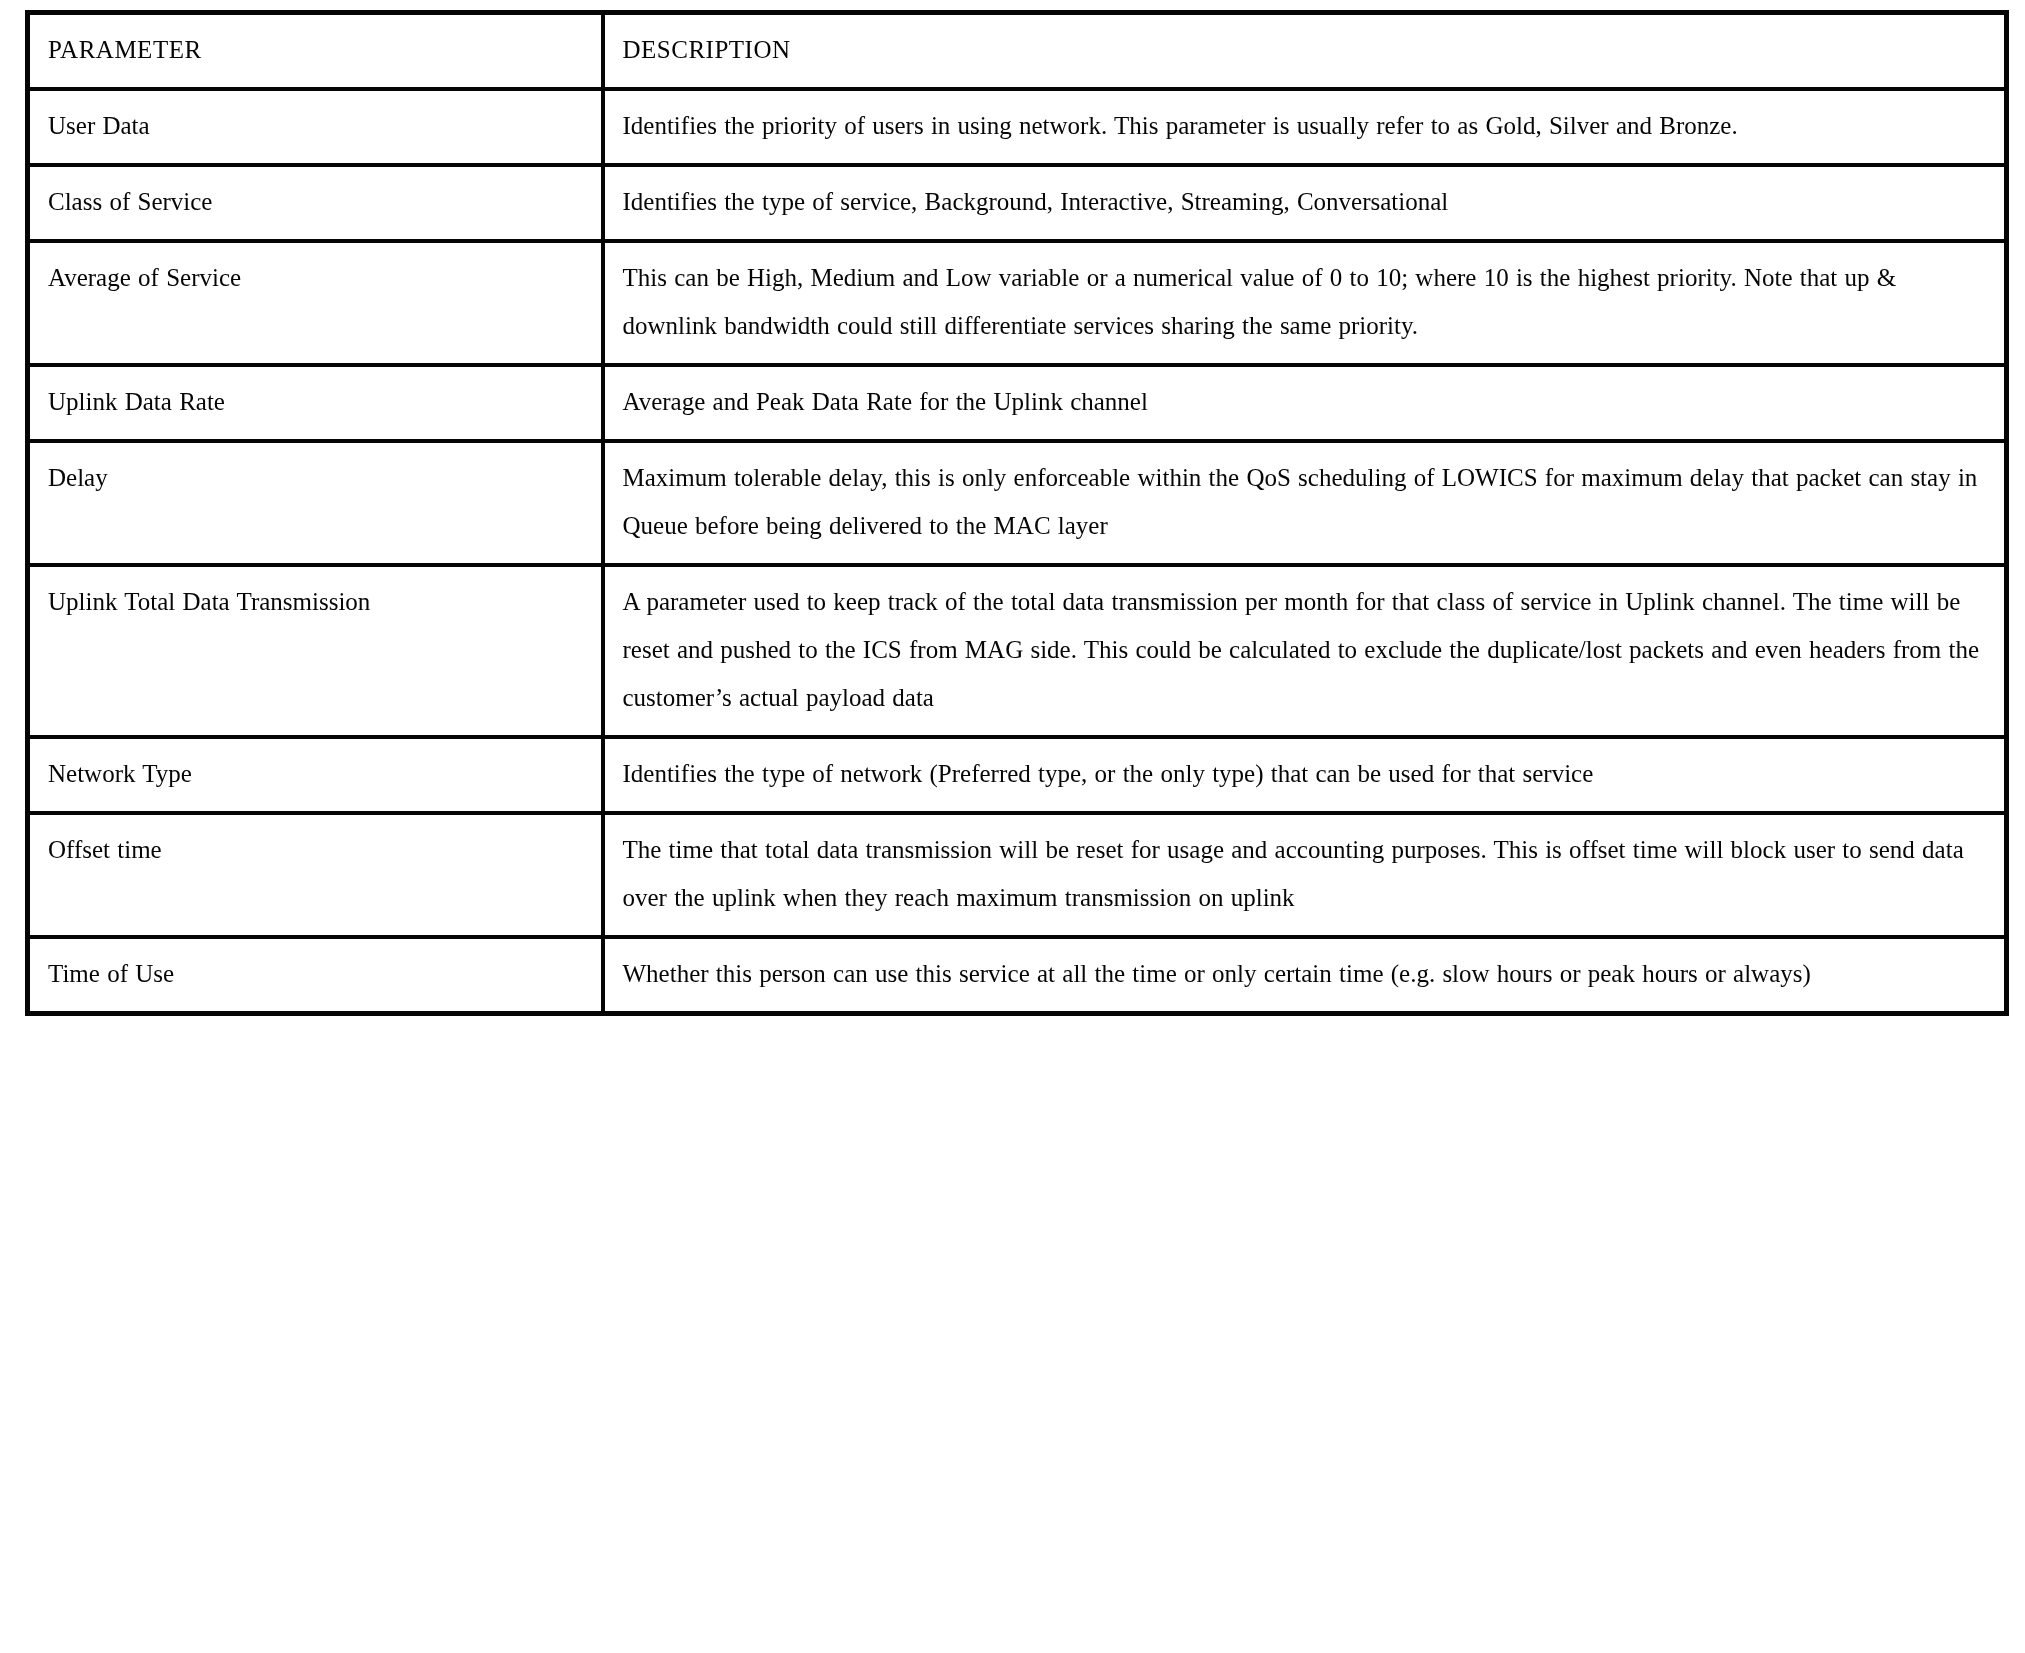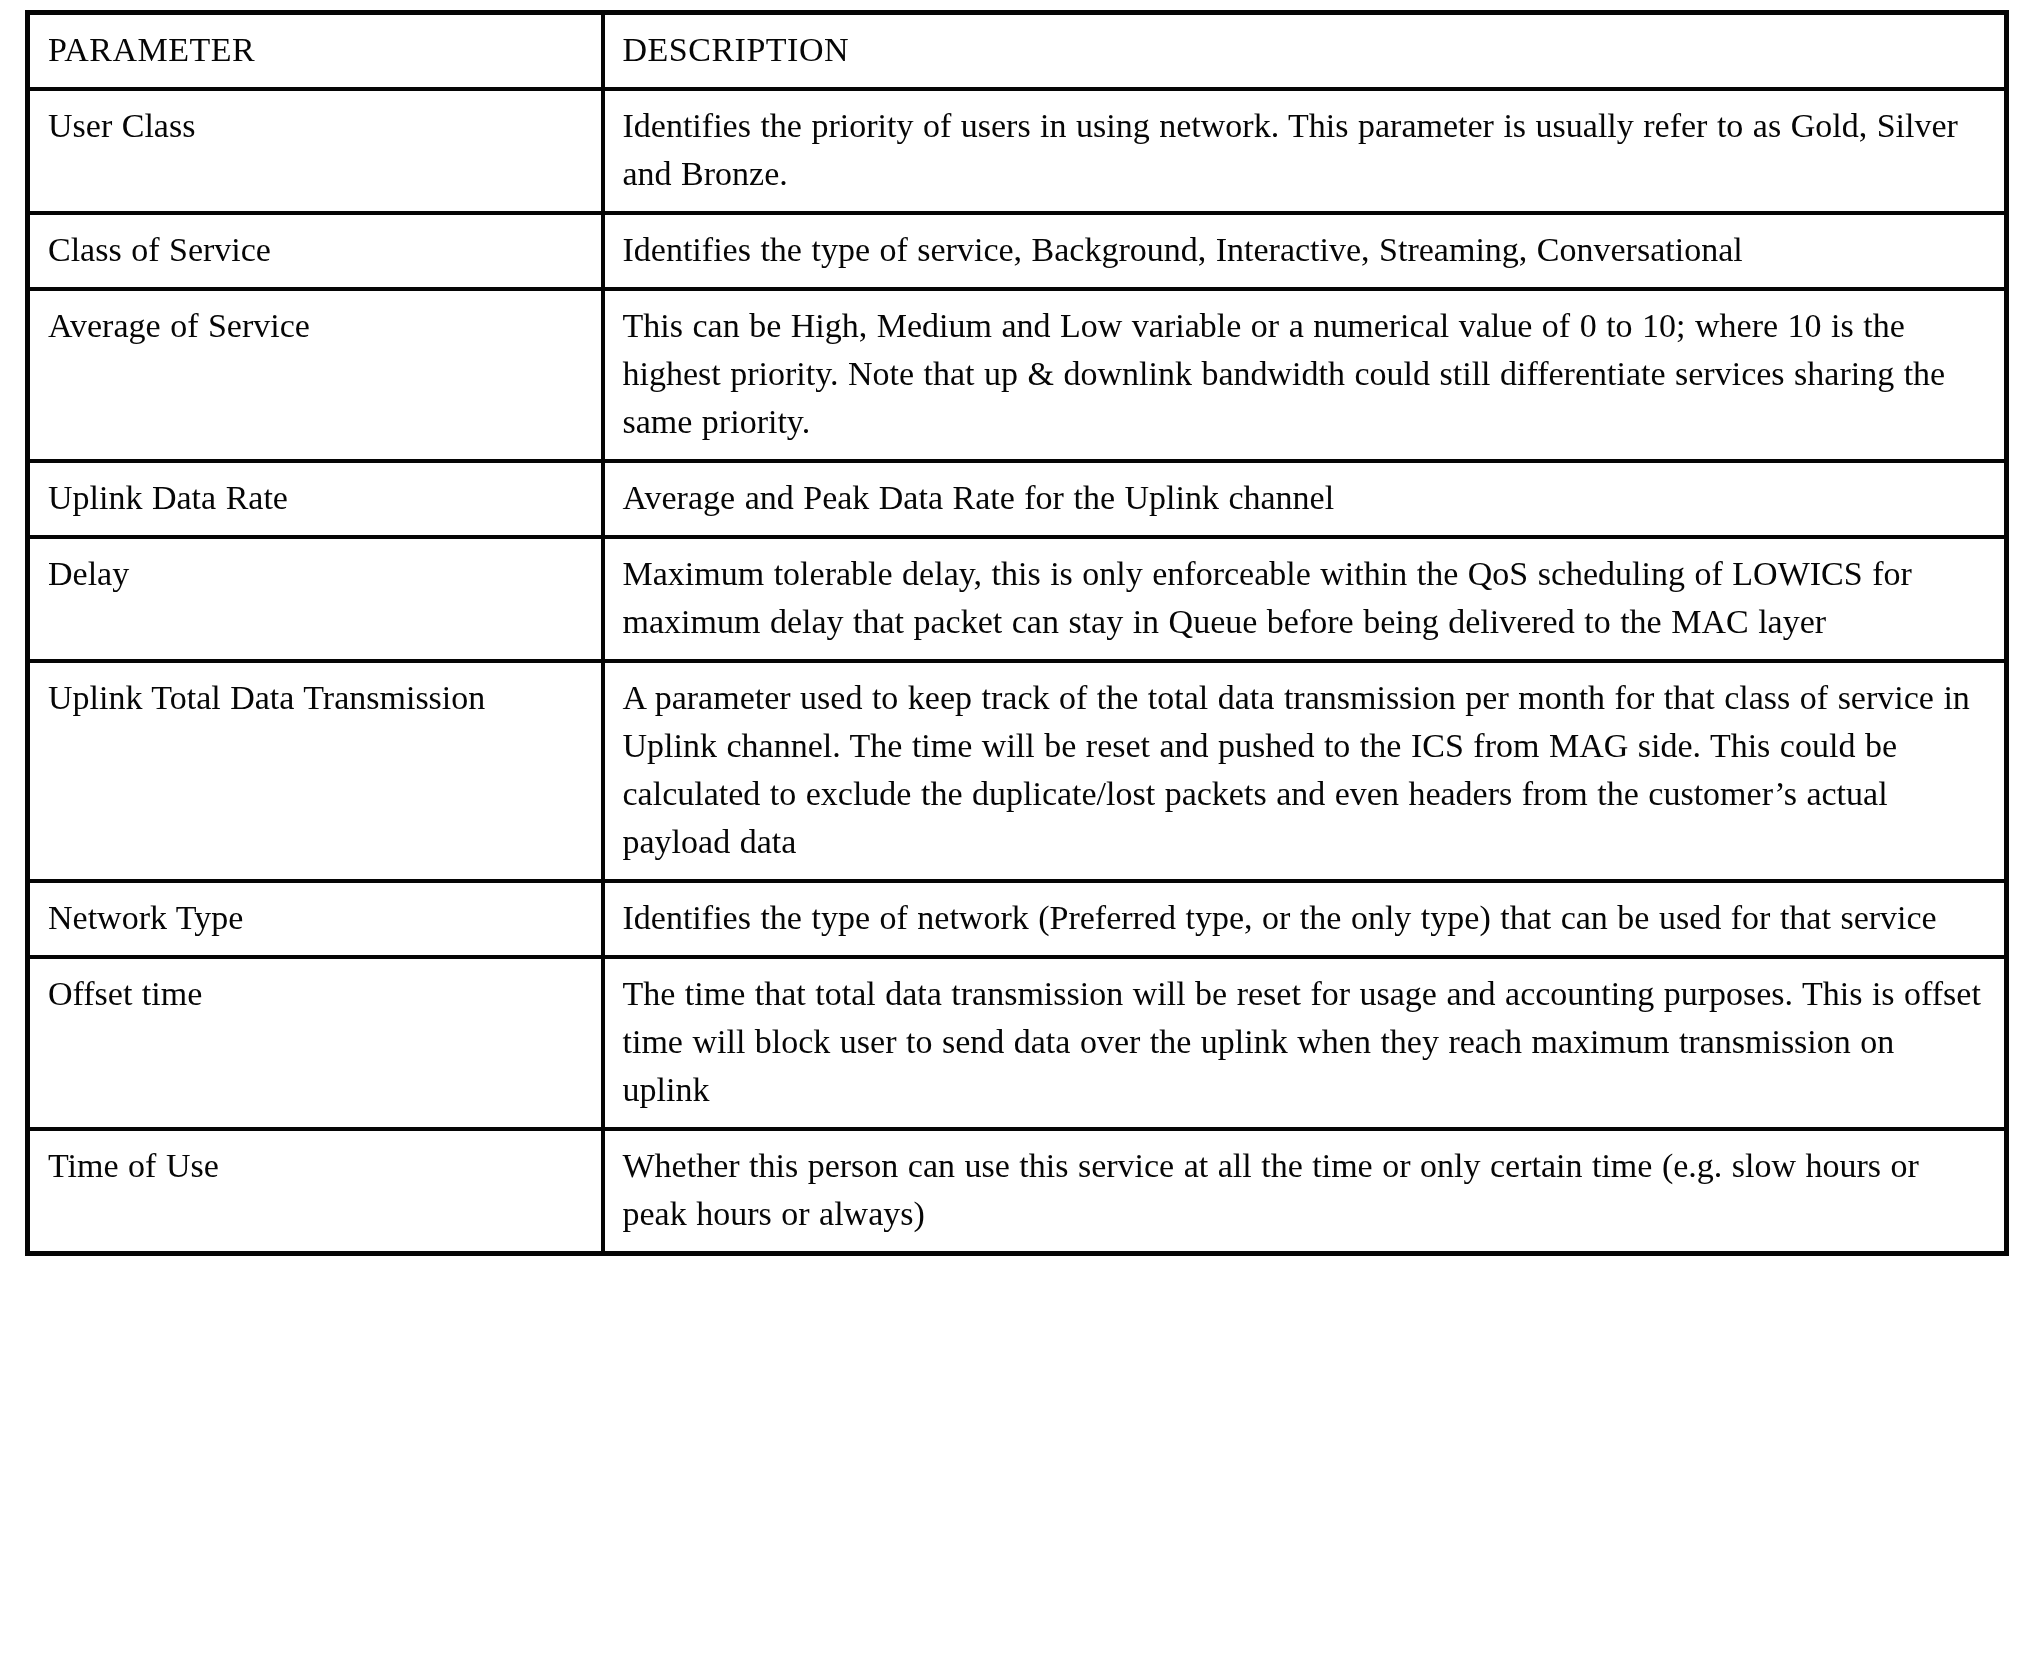--- a/index.html
+++ b/index.html
@@ -26,21 +26,21 @@
     table-layout: fixed;
     background: #ffffff;
     border: 5px solid #050505;
   }
   table.param-table th,
   table.param-table td {
     border: 4px solid #050505;
     vertical-align: top;
     text-align: left;
     padding: 11px 22px 13px 18px;
-    font-size: 34px;
+    font-size: 25px;
     line-height: 48px;
     font-weight: normal;
     word-spacing: 1px;
   }
   col.c-param { width: 575px; }
   col.c-desc  { width: auto; }
   th { letter-spacing: 0.5px; }
 </style>
 </head>
 <body>
@@ -52,21 +52,21 @@
       <col class="c-desc">
     </colgroup>
     <thead>
       <tr>
         <th>PARAMETER</th>
         <th>DESCRIPTION</th>
       </tr>
     </thead>
     <tbody>
   <tr>
-    <td>User Class</td>
+    <td>User Data</td>
     <td>Identifies the priority of users in using network. This parameter is usually refer to as Gold, Silver and Bronze.</td>
   </tr>
 
   <tr>
     <td>Class of Service</td>
     <td>Identifies the type of service, Background, Interactive, Streaming, Conversational</td>
   </tr>
 
   <tr>
     <td>Average of Service</td>

